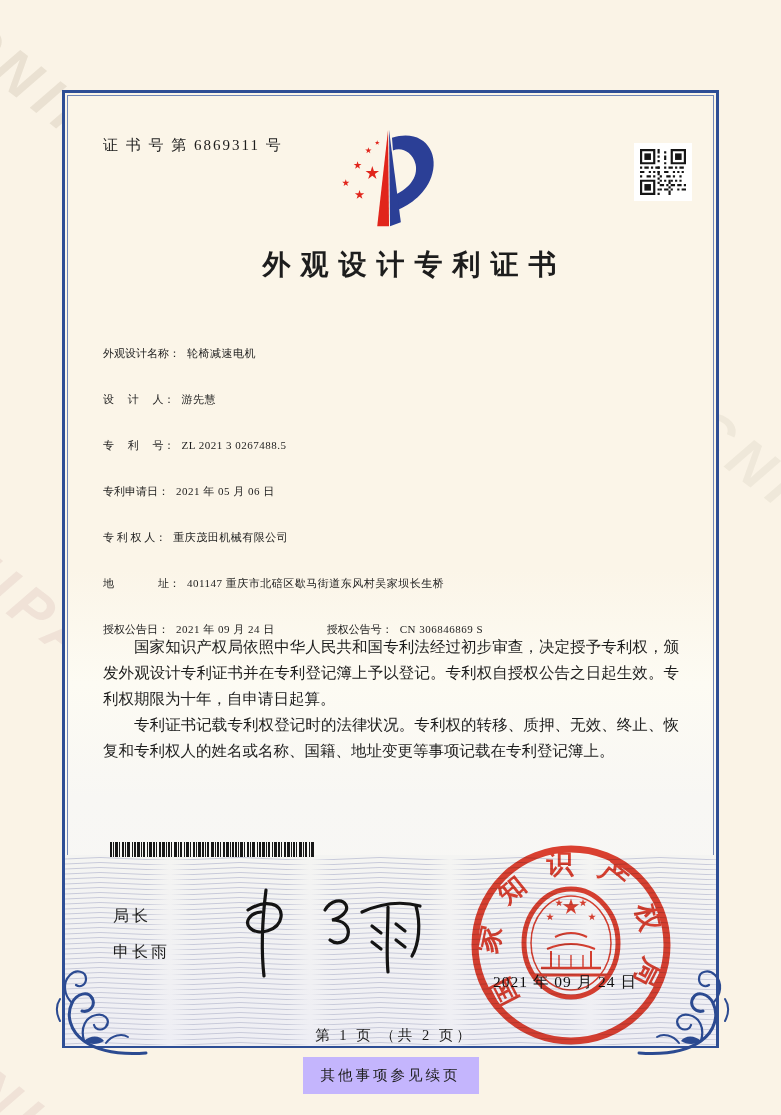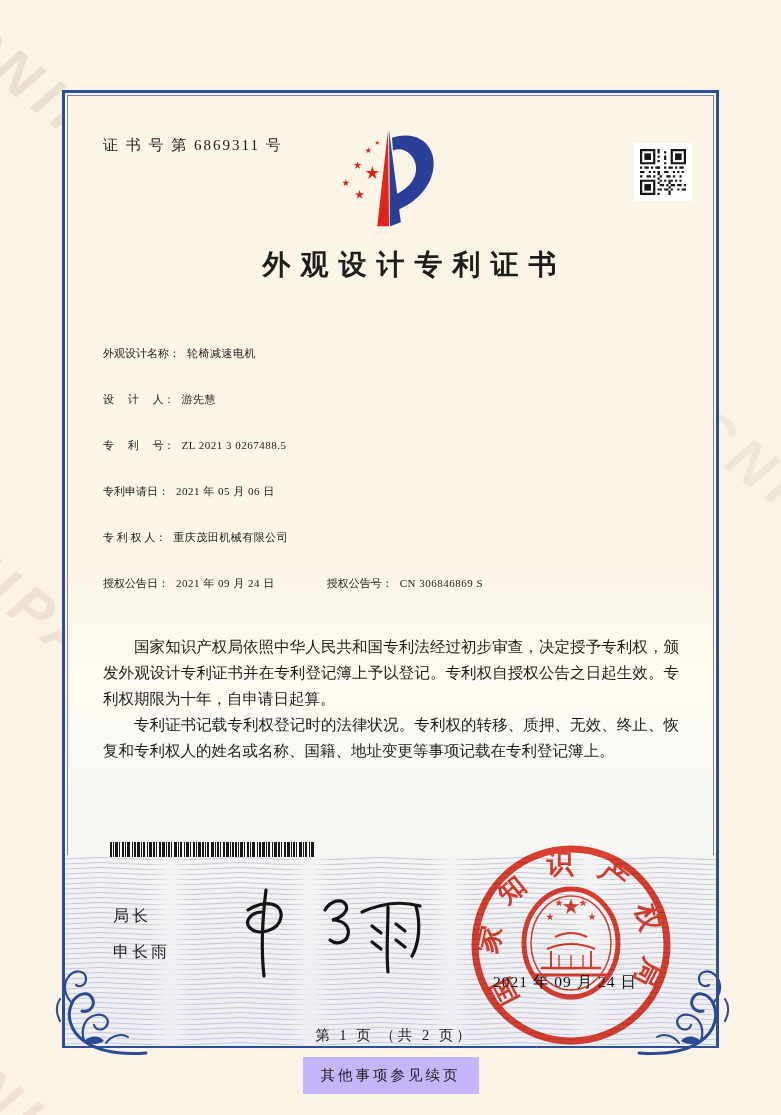--- a/index.html
+++ b/index.html
@@ -166,20 +166,23 @@
     </div>
     <div class="frow">
       <span>专　 利　 号：</span><span class="val">ZL 2021 3 0267488.5</span>
     </div>
     <div class="frow">
       <span>专利申请日：</span><span class="val">2021 年 05 月 06 日</span>
     </div>
     <div class="frow">
       <span>专 利 权 人：</span><span class="val">重庆茂田机械有限公司</span>
     </div>
+    <div class="frow">
+      <span>地　　　　址：</span><span class="val">401147 重庆市北碚区歇马街道东风村吴家坝长生桥</span>
+    </div>
     <div class="frow grant">
       <span>授权公告日：</span><span class="val">2021 年 09 月 24 日</span><span class="pair2">授权公告号：</span><span class="val">CN 306846869 S</span>
     </div>
   </div>
 
   <div class="paras">
     <p>国家知识产权局依照中华人民共和国专利法经过初步审查，决定授予专利权，颁发外观设计专利证书并在专利登记簿上予以登记。专利权自授权公告之日起生效。专利权期限为十年，自申请日起算。</p>
     <p>专利证书记载专利权登记时的法律状况。专利权的转移、质押、无效、终止、恢复和专利权人的姓名或名称、国籍、地址变更等事项记载在专利登记簿上。</p>
   </div>
 

